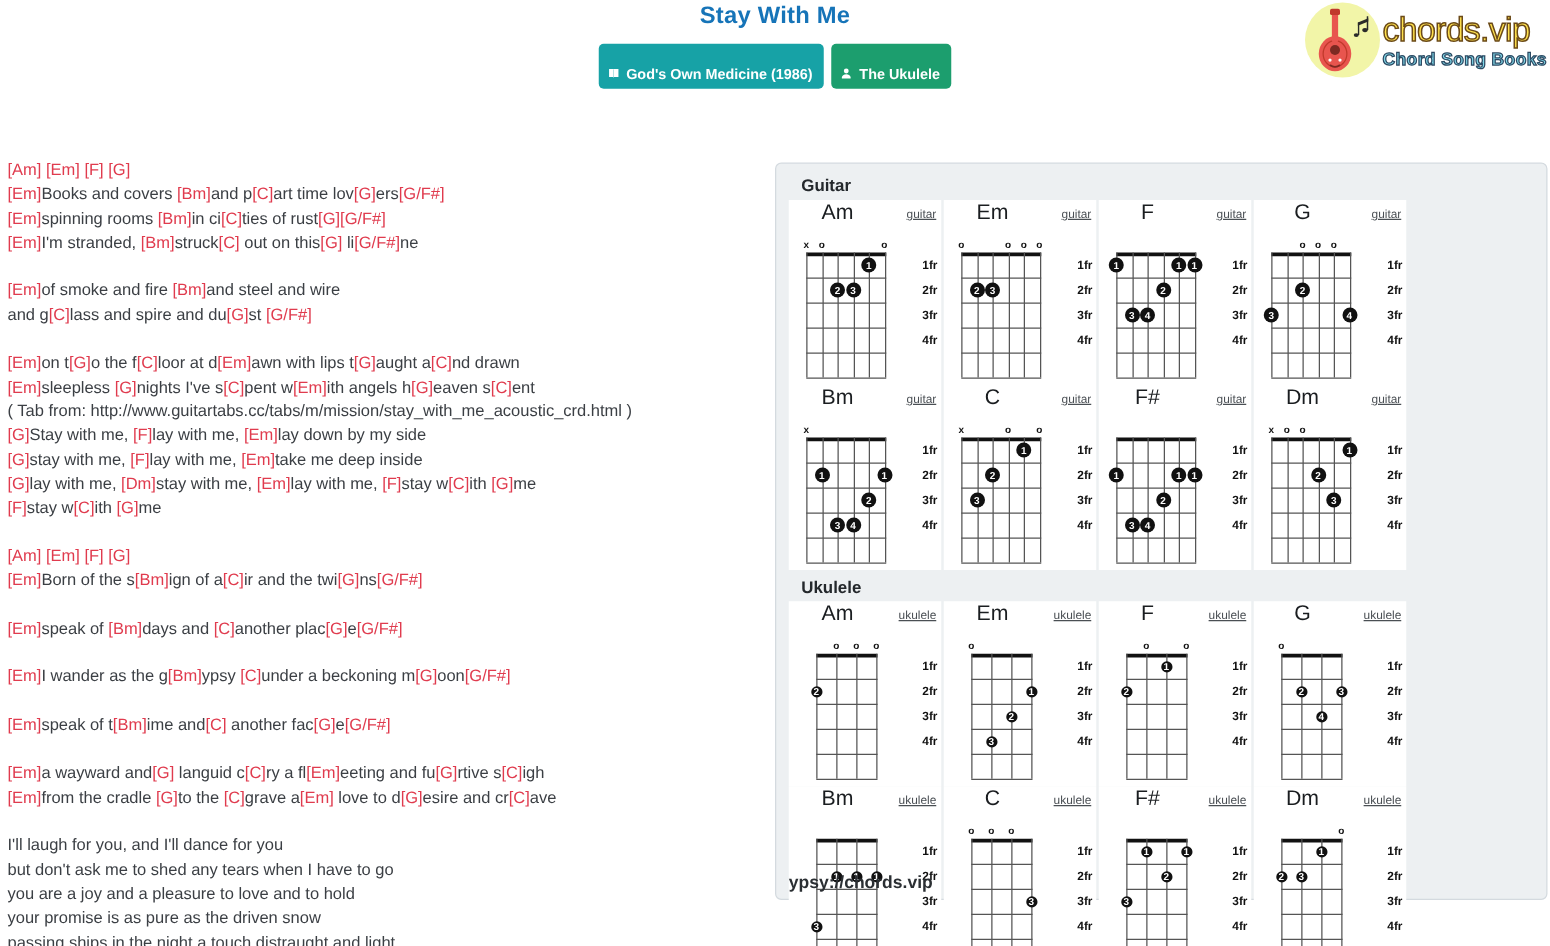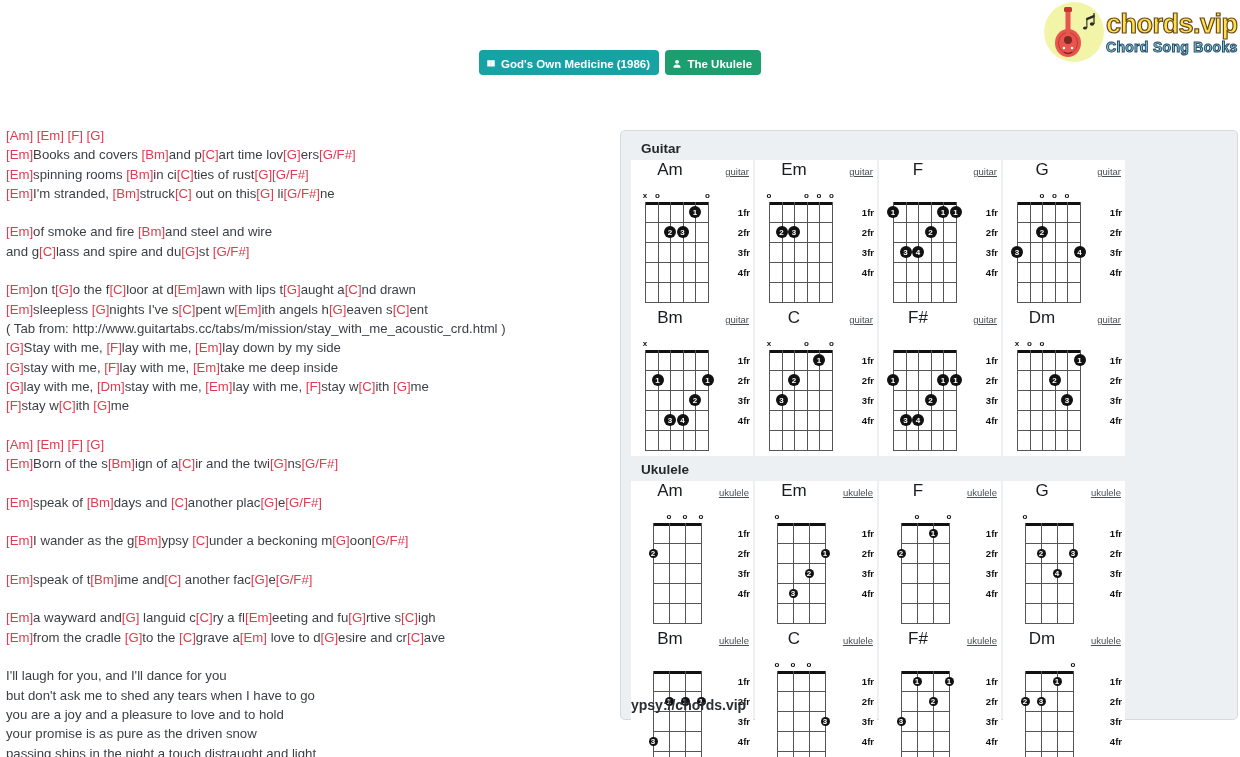--- a/index.html
+++ b/index.html
@@ -20,41 +20,41 @@
     font-size: 19px; font-weight: bold; color: #1674b8;
     letter-spacing: .2px;
   }
   .badges {
     position: absolute; left: 0; right: 0; top: 34px;
     text-align: center;
   }
   .badge {
     display: inline-block; vertical-align: middle;
     color: #fff; font-size: 11.5px; font-weight: bold;
-    padding: 8px 9px 4px 7px; border-radius: 4px;
-    margin: 16px 1px;
+    padding: 19px 9px 4px 7px; border-radius: 4px;
+    margin: 1px 1px;
   }
   .badge.album { background: #17a2a6; }
   .badge.artist { background: #1c9e6e; }
   .badge .bi { display:inline-block; vertical-align:-1px; margin-right:5px; }
 
   
   .logo {
     position: absolute; right: 0; top: 0;
     width: 200px; height: 64px;
     background: #fff;
     display: flex; align-items: center;
   }
   .logo-disc {
     width: 60px; height: 60px; border-radius: 50%;
     background: #f2f5a8; position: relative; flex: none; margin-left: 4px;
   }
   .logo-text { margin-left: 2px; line-height: 1; }
   .logo-main {
-    font-size: 27px; font-weight: bold; color: #ffe14d;
+    font-size: 27px; font-weight: normal; color: #ffe14d;
     -webkit-text-stroke: 1.2px #6b4a18;
     letter-spacing: -.5px;
   }
   .logo-sub {
     font-size: 14px; font-weight: bold; color: #7fd7e8;
     -webkit-text-stroke: 1px #2d4a63;
     letter-spacing: .3px; margin-top: 2px;
   }
 
   
@@ -112,20 +112,21 @@
     position: absolute; left: 10px; bottom: 6px;
     font-size: 14px; font-weight: bold; color: #2b2f33;
   }
 </style>
 </head>
 <body>
 
 <div id="page">
 
   <div class="header">
+    <div class="song-title">Stay With Me</div>
     <div class="badges">
       <span class="badge album">
         <span class="bi">
           <svg width="10" height="10" viewBox="0 0 16 16">
               <path fill="#fff" d="M2 2h5.2c.6 0 1 .4 1 1v10c0-.5-.4-.9-1-.9H2V2zm12 0H8.8c-.6 0-1 .4-1 1v10c0-.5.4-.9 1-.9H14V2z"></path>
             </svg>
         </span><span>God's Own Medicine (1986)</span>
       </span>
       <span class="badge artist">
         <span class="bi">

